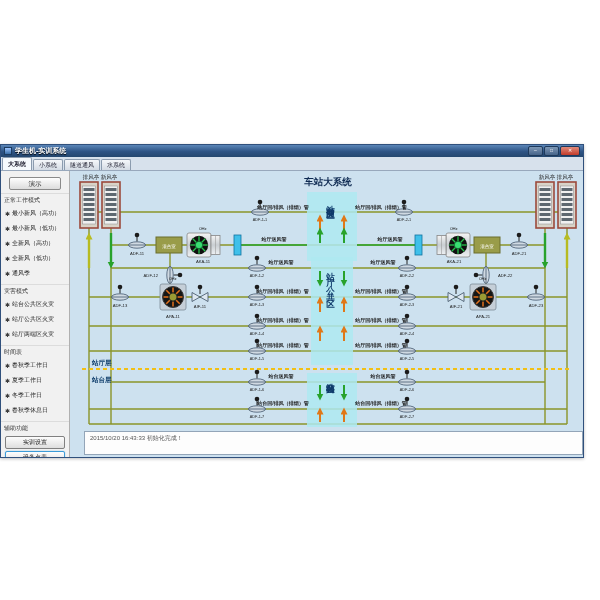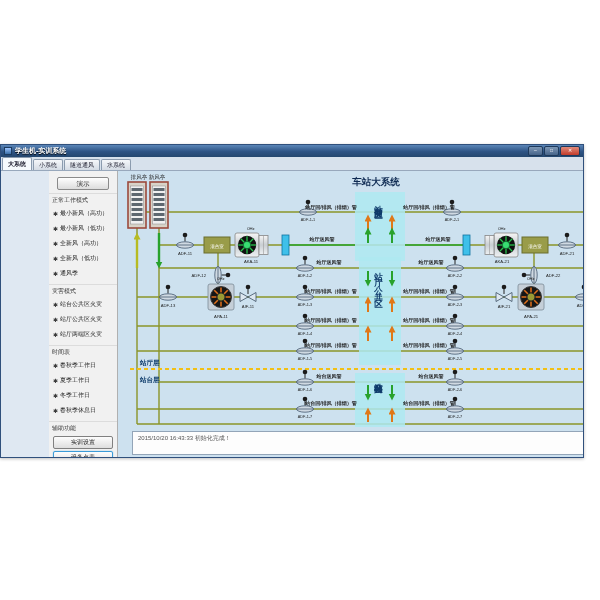--- a/index.html
+++ b/index.html
@@ -19,21 +19,21 @@
         border:1px solid #1e3a5c;border-radius:2px;background:linear-gradient(#7d97b5,#46648a);}
   .wbtn.close{width:18px;background:linear-gradient(#e08a7a,#c23b2a);}
   
   .tabbar{display:flex;align-items:flex-end;height:13px;background:#d7e1ec;
           border-bottom:1px solid #98a8bc;padding-left:1px;gap:1px;}
   .tab{font-size:6px;line-height:10px;height:10px;padding:0 5px;color:#223;
        background:linear-gradient(#f5f7fa,#d4dbe4);border:1px solid #8b9bae;
        border-bottom:none;border-radius:2px 2px 0 0;white-space:nowrap;}
   .tab.active{background:#f6fafd;font-weight:bold;height:12px;line-height:12px;}
   
-  .content{display:flex;height:286px;padding-left:48px;}
+  .content{display:flex;height:286px;}
   .sidebar{width:68px;flex:none;background:#f1f1f1;border-right:1px solid #b0b0b0;
            overflow:hidden;font-size:6px;color:#222;}
   .demo-btn{margin:6px 8px 3px;height:11px;line-height:11px;text-align:center;
             background:linear-gradient(#fefefe,#dcdcdc);border:1px solid #8a8a8a;
             border-radius:2px;font-size:6.5px;}
   .sb-header{margin-top:3px;padding:2px 3px 1px;color:#333;border-top:1px solid #dcdcdc;white-space:nowrap;}
   .sb-item{height:15px;display:flex;align-items:center;padding-left:4px;gap:2px;white-space:nowrap;}
   .sb-ico{font-size:6px;color:#3a3a3a;flex:none;}
   .sb-btn{margin:2px 4px;height:11px;line-height:11px;text-align:center;font-size:6px;
           background:linear-gradient(#fdfdfd,#dedede);border:1px solid #808080;border-radius:2px;}

